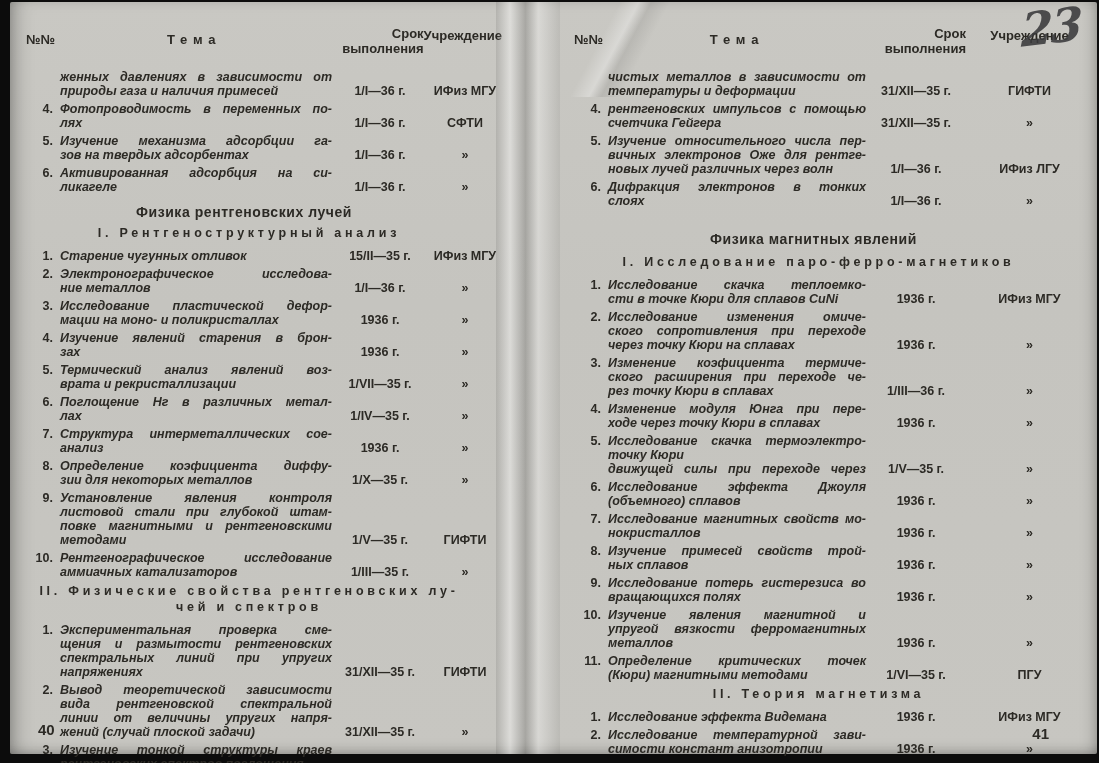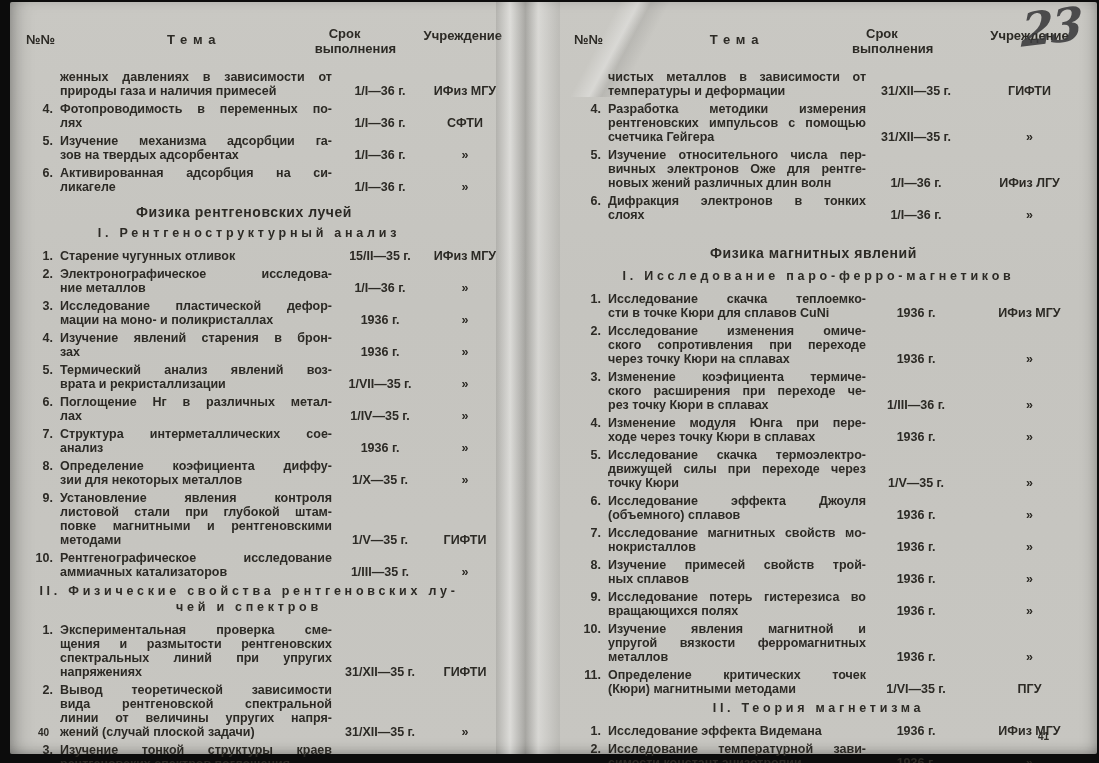--- a/index.html
+++ b/index.html
@@ -29,46 +29,46 @@
   .crease{
     position:absolute;left:530px;top:0;width:160px;height:95px;
     background:linear-gradient(118deg,transparent 38%,rgba(255,255,255,0.30) 47%,rgba(0,0,0,0.08) 53%,transparent 62%);
     pointer-events:none;
   }
   
   .thead{display:flex;margin-bottom:14px;font-weight:700;font-size:13px;}
   .thead .h-num{width:34px;text-align:left;padding-top:6px;}
   .thead .h-topic{width:272px;text-align:center;letter-spacing:.45em;padding-top:6px;}
   .page-right .thead .h-topic{width:258px;}
-  .thead .h-date{width:96px;text-align:left;line-height:15px;}
+  .thead .h-date{width:96px;text-align:right;line-height:15px;}
   .page-right .thead .h-date{width:100px;}
   .thead .h-date .l2{margin-left:-14px;}
   .thead .h-inst{flex:1;text-align:center;padding-top:2px;}
   
   .row{display:flex;margin-bottom:4px;font-size:12.5px;font-weight:700;line-height:14px;}
   .c-num{width:34px;text-align:right;padding-right:7px;box-sizing:border-box;align-self:flex-start;}
-  .c-topic{width:272px;}
+  .c-topic{width:272px;font-style:italic;}
   .page-right .c-topic{width:258px;}
   .c-date{width:96px;text-align:center;align-self:flex-end;white-space:nowrap;}
   .page-right .c-date{width:100px;}
   .c-inst{flex:1;text-align:center;align-self:flex-end;white-space:nowrap;}
   .tline{text-align:left;}
   .tline.jl{text-align:justify;text-align-last:justify;}
   
   .section-heading{
     text-align:center;font-weight:700;font-size:14px;
     margin:10px 40px 5px 0;letter-spacing:.04em;
   }
   .page-right .section-heading{margin-top:23px;margin-bottom:7px;}
   .section-subheading{
     text-align:center;font-weight:700;font-size:12.5px;line-height:16px;
     letter-spacing:.30em;margin:2px 30px 8px 0;
   }
   
-  .page-number{position:absolute;font-size:10px;font-weight:700;color:#2c2a25;}
+  .page-number{position:absolute;font-size:15px;font-weight:700;color:#2c2a25;}
   .pn-left{left:28px;bottom:16px;}
   .pn-right{right:48px;bottom:12px;}
   
   .handwritten{
     position:absolute;top:-2px;right:16px;
     font-family:"DejaVu Serif","Liberation Serif",serif;
     font-style:italic;font-size:46px;font-weight:700;color:#3a3a3c;
     transform:rotate(-7deg) skewX(-8deg);opacity:.88;letter-spacing:-2px;
   }
 </style>
@@ -277,33 +277,32 @@
           <div class="c-topic">
             <div class="tline jl">чистых металлов в зависимости от</div>
             <div class="tline">температуры и деформации</div>
           </div>
           <div class="c-date">31/XII—35 г.</div>
           <div class="c-inst">ГИФТИ</div>
         </div>
         <div class="row">
           <div class="c-num">4.</div>
           <div class="c-topic">
-            <div class="tline jl">Разработка методики измерения</div>
             <div class="tline jl">рентгеновских импульсов с помощью</div>
             <div class="tline">счетчика Гейгера</div>
           </div>
           <div class="c-date">31/XII—35 г.</div>
           <div class="c-inst">»</div>
         </div>
         <div class="row">
           <div class="c-num">5.</div>
           <div class="c-topic">
             <div class="tline jl">Изучение относительного числа пер-</div>
             <div class="tline jl">вичных электронов Оже для рентге-</div>
-            <div class="tline">новых жений различных длин волн</div>
+            <div class="tline">новых лучей различных через волн</div>
           </div>
           <div class="c-date">1/I—36 г.</div>
           <div class="c-inst">ИФиз ЛГУ</div>
         </div>
         <div class="row">
           <div class="c-num">6.</div>
           <div class="c-topic">
             <div class="tline jl">Дифракция электронов в тонких</div>
             <div class="tline">слоях</div>
           </div>
@@ -349,22 +348,22 @@
             <div class="tline jl">Изменение модуля Юнга при пере-</div>
             <div class="tline">ходе через точку Кюри в сплавах</div>
           </div>
           <div class="c-date">1936 г.</div>
           <div class="c-inst">»</div>
         </div>
         <div class="row">
           <div class="c-num">5.</div>
           <div class="c-topic">
             <div class="tline jl">Исследование скачка термоэлектро-</div>
+            <div class="tline">точку Кюри</div>
             <div class="tline jl">движущей силы при переходе через</div>
-            <div class="tline">точку Кюри</div>
           </div>
           <div class="c-date">1/V—35 г.</div>
           <div class="c-inst">»</div>
         </div>
         <div class="row">
           <div class="c-num">6.</div>
           <div class="c-topic">
             <div class="tline jl">Исследование эффекта Джоуля</div>
             <div class="tline">(объемного) сплавов</div>
           </div>

